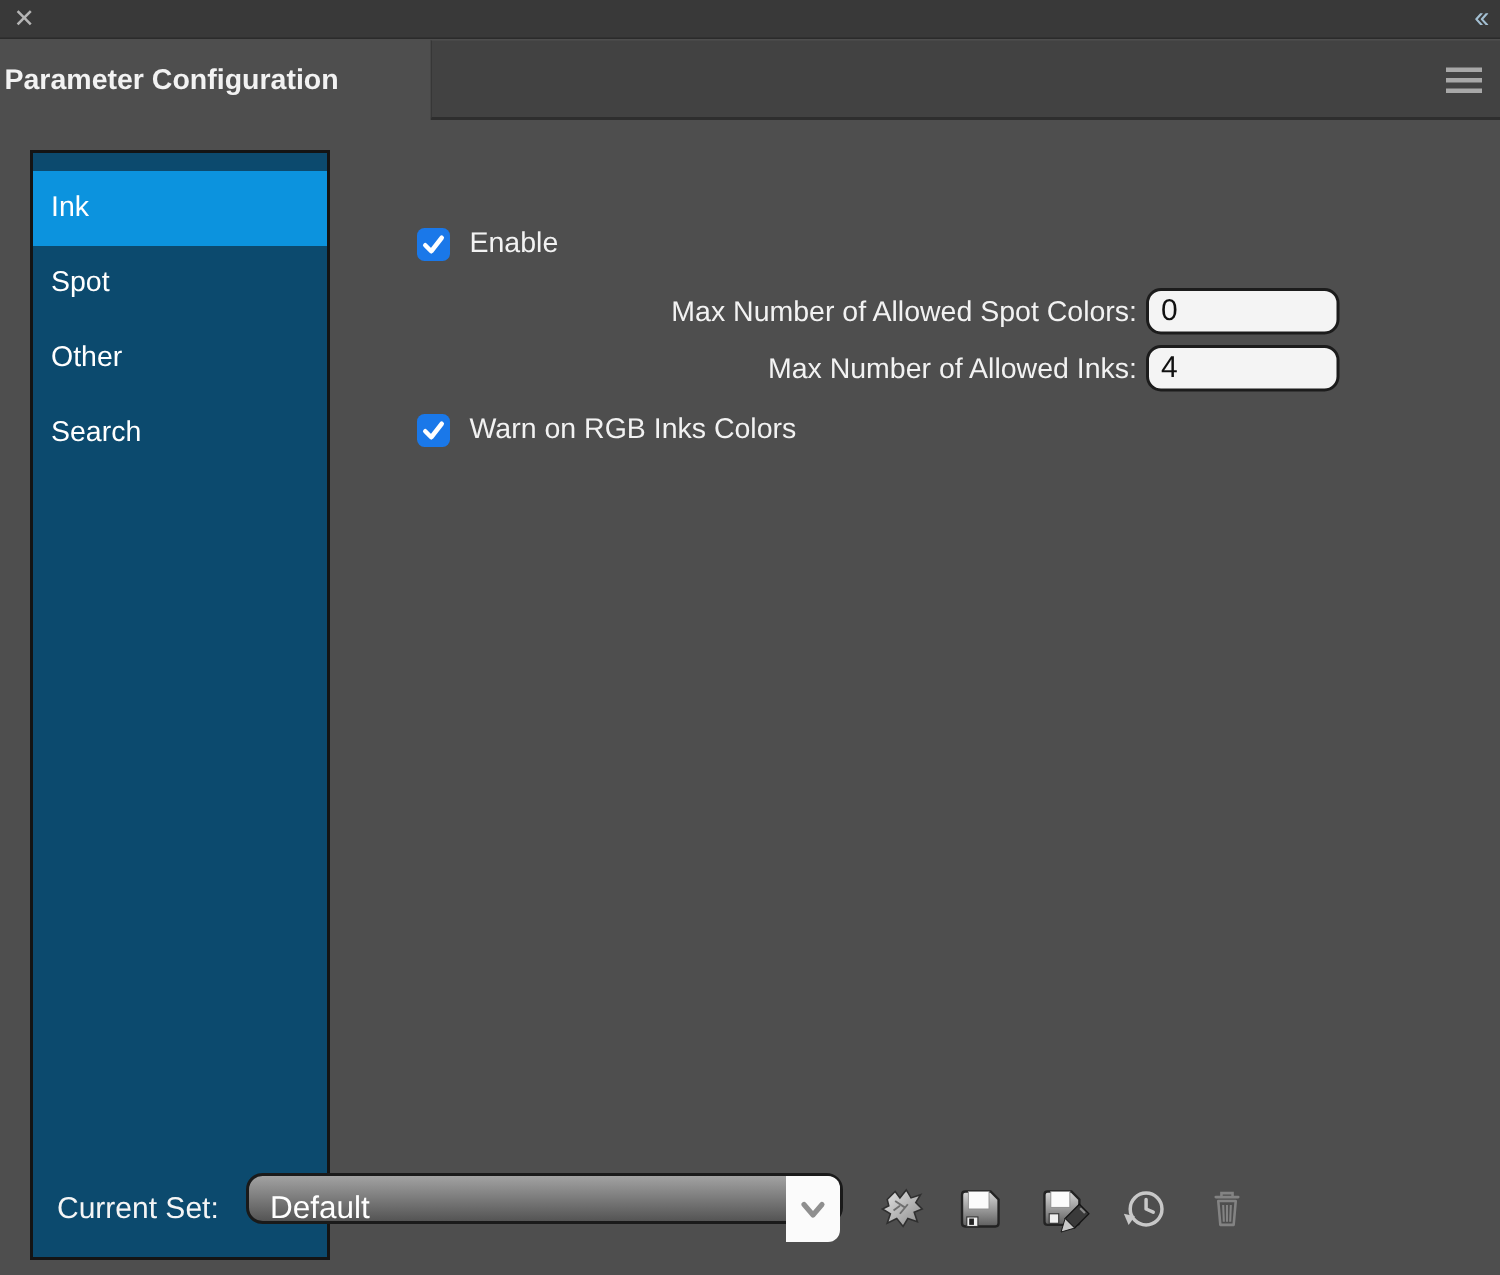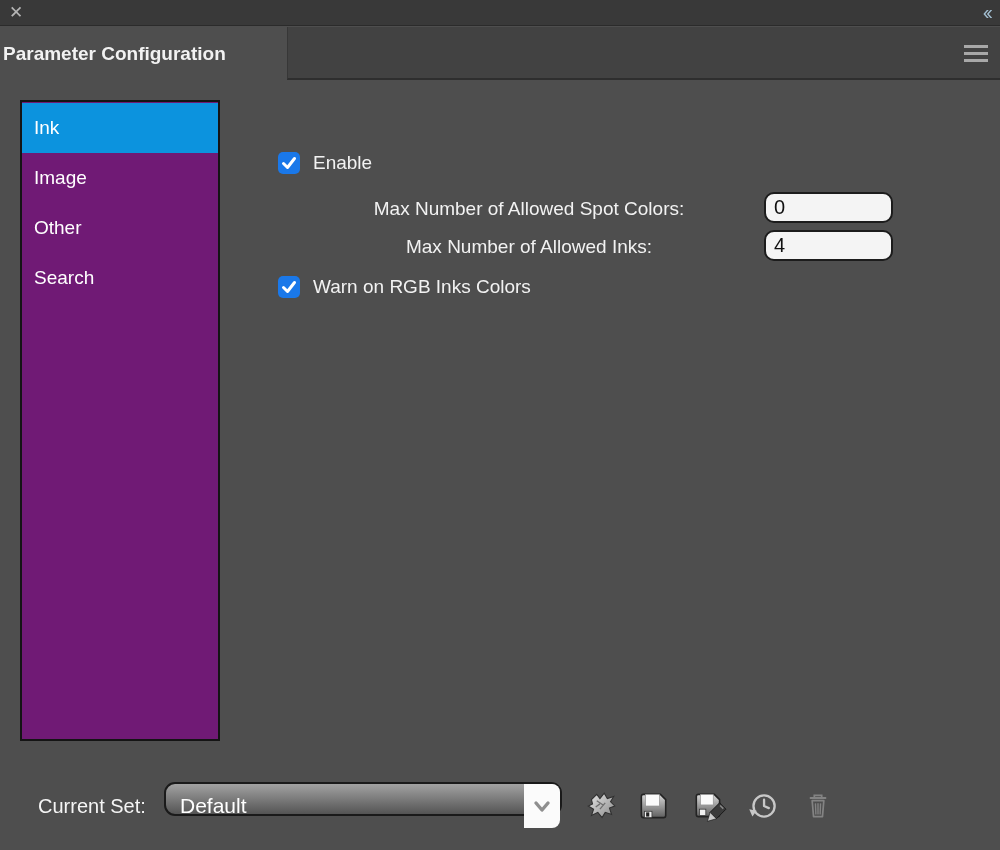--- a/index.html
+++ b/index.html
@@ -30,39 +30,39 @@
   }
   .tab-active{
     position:absolute;left:0;top:0;width:287px;height:53px;background:#4e4e4e;
     color:#f2f2f2;font-weight:bold;font-size:19px;line-height:53px;
     padding-left:3px;box-sizing:border-box;
   }
   .menu-icon{position:absolute;right:12px;top:18px;width:24px;height:17px;}
   .menu-icon .bar{width:24px;height:3px;background:#a8a8a8;margin-bottom:4px;}
   
   .sidebar{
-    position:absolute;left:20px;top:100px;width:200px;height:641px;
-    background:#701a75;border:2px solid #141414;box-sizing:border-box;padding-top:1px;
+    position:absolute;left:20px;top:100px;width:200px;height:740px;
+    background:#0c4a6e;border:2px solid #141414;box-sizing:border-box;padding-top:12px;
   }
   .sidebar-item{
     height:50px;line-height:50px;padding-left:12px;color:#ffffff;font-size:19px;
     cursor:default;
   }
   .sidebar-item.selected{background:#0c93de;}
   
   .check-row{
     position:absolute;display:flex;align-items:center;gap:13px;
     color:#f2f2f2;font-size:19px;padding-left:12px;
   }
   .checkbox{
     width:22px;height:22px;background:#1a78e9;border-radius:5px;flex:0 0 auto;
     display:flex;align-items:center;justify-content:center;
   }
   .field-label{
-    position:absolute;left:300px;width:458px;text-align:center;
+    position:absolute;left:300px;width:458px;text-align:right;
     color:#f2f2f2;font-size:19px;
   }
   .field-input{
     position:absolute;left:764px;width:129px;height:31px;box-sizing:border-box;
     border:2px solid #1c1c1c;border-radius:10px;background:#f4f4f4;
     font-size:20px;padding:0 8px;color:#111;outline:none;
     font-family:"Liberation Sans", sans-serif;
   }
   
   .footer-label{position:absolute;left:38px;top:795px;font-size:20px;color:#f5f5f5;}
@@ -93,21 +93,21 @@
       <div class="bar"></div>
       <div class="bar"></div>
       <div class="bar"></div>
     </div>
   </div>
   <div class="tab-active">Parameter Configuration</div>
 </div>
 
 <div class="sidebar">
   <div class="sidebar-item selected">Ink</div>
-  <div class="sidebar-item">Image</div>
+  <div class="sidebar-item">Spot</div>
   <div class="sidebar-item">Other</div>
   <div class="sidebar-item">Search</div>
 </div>
 
 <div class="check-row" style="left:266px;top:152px;">
   <div class="checkbox">
     <svg width="18" height="18" viewBox="0 0 18 18">
       <polyline points="3.5,9.5 7.5,13.5 14.5,4.5" fill="none" stroke="#ffffff" stroke-width="3" stroke-linecap="round" stroke-linejoin="round"></polyline>
     </svg>
   </div>

